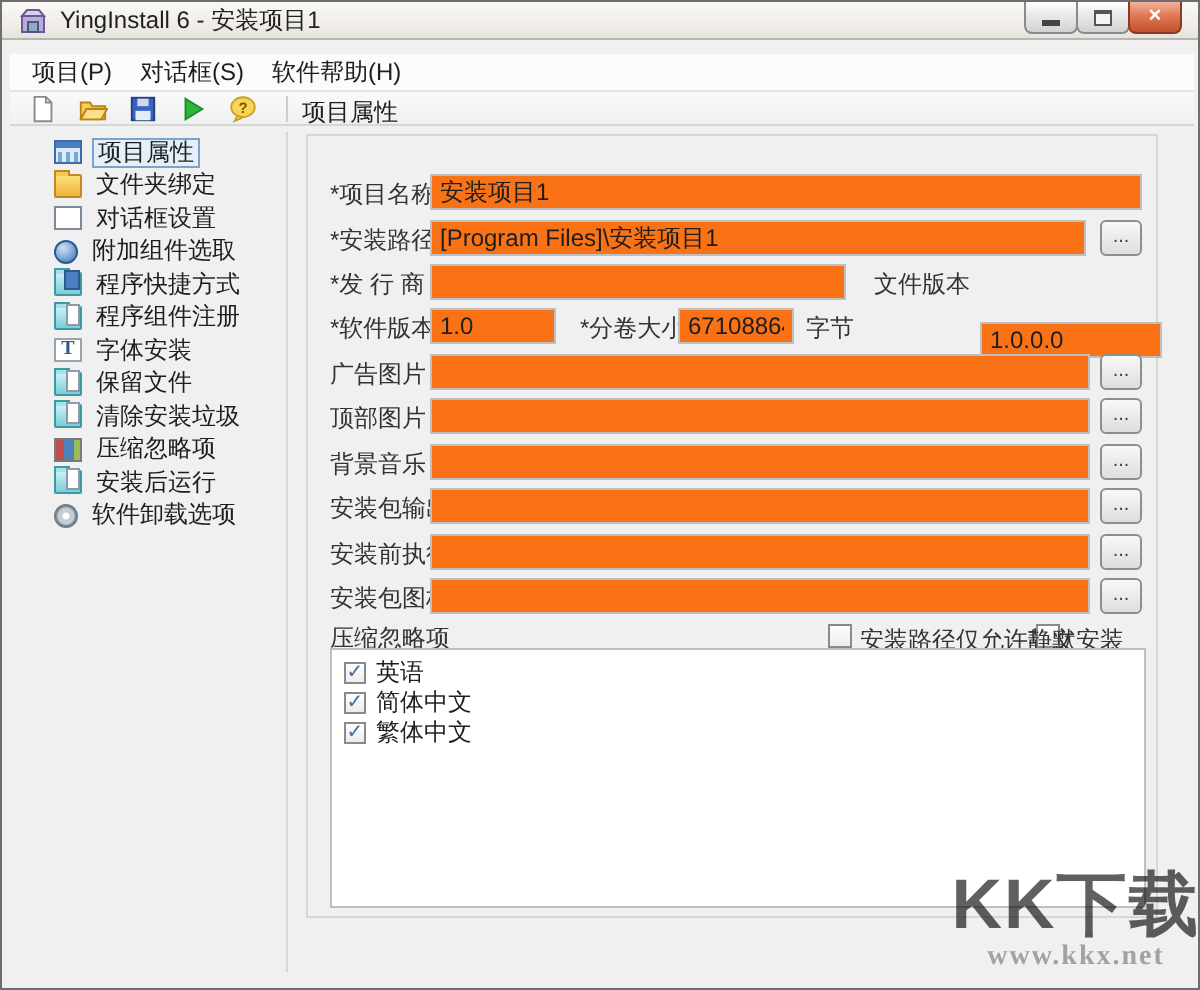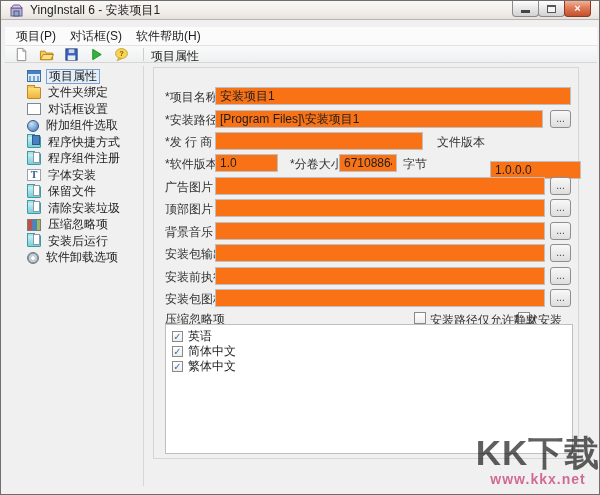--- a/index.html
+++ b/index.html
@@ -53,21 +53,21 @@
   .flabel{ position:absolute; line-height:14px; white-space:nowrap; color:#333;}
   .field{ position:absolute; height:18px; border:1px solid #bfbfbf; background:#f97316; font:12px "Liberation Sans",sans-serif; padding:0 4px; color:#1e1e1e; outline:none;}
   .browse{ position:absolute; width:21px; height:18px; border:1px solid #8e8e8e; border-radius:3px; background:linear-gradient(#f8f8f8,#dedede); font-size:10px; line-height:10px; text-align:center; color:#444; cursor:default; padding-top:3px;}
   .cb{ position:absolute; width:12px; height:12px; border:1px solid #8a8a8a; background:linear-gradient(#fefefe,#ededed); text-align:center; font-size:11px; line-height:11px; color:#44709d; cursor:default;}
   .listbox{ position:absolute; left:11px; top:256px; width:408px; height:130px; border:1px solid #bfbfbf; background:#fff; padding:4px 0 0 6px;}
   .lb-item{ display:flex; align-items:center; height:15px; cursor:default;}
   .lb-cb{ width:11px; height:11px; border:1px solid #8a8a8a; background:linear-gradient(#fefefe,#ededed); margin-right:5px; text-align:center; font-size:10px; line-height:10px; color:#44709d; flex:none;}
   
   .watermark{ position:absolute; left:474px; top:434px; width:126px; text-align:center; pointer-events:none; opacity:.62; z-index:50;}
   .wm1{ font-size:35px; font-weight:bold; letter-spacing:1px; color:#000000; line-height:36px; white-space:nowrap;}
-  .wm2{ font-size:14px; font-weight:bold; color:#be185d; letter-spacing:1px;}
+  .wm2{ font-size:14px; font-weight:bold; color:#737373; letter-spacing:1px;font-family:Liberation Serif, serif;}
 </style>
 </head>
 <body>
 
 <div class="window">
 
   <div class="titlebar">
     <svg class="title-icon" viewBox="0 0 16 16">
       <rect x="3" y="6" width="11" height="8" fill="#b9aed6" stroke="#6a5a9a"></rect>
       <path d="M3 6l2.5-3h6L14 6z" fill="#d8cfe8" stroke="#6a5a9a"></path>

